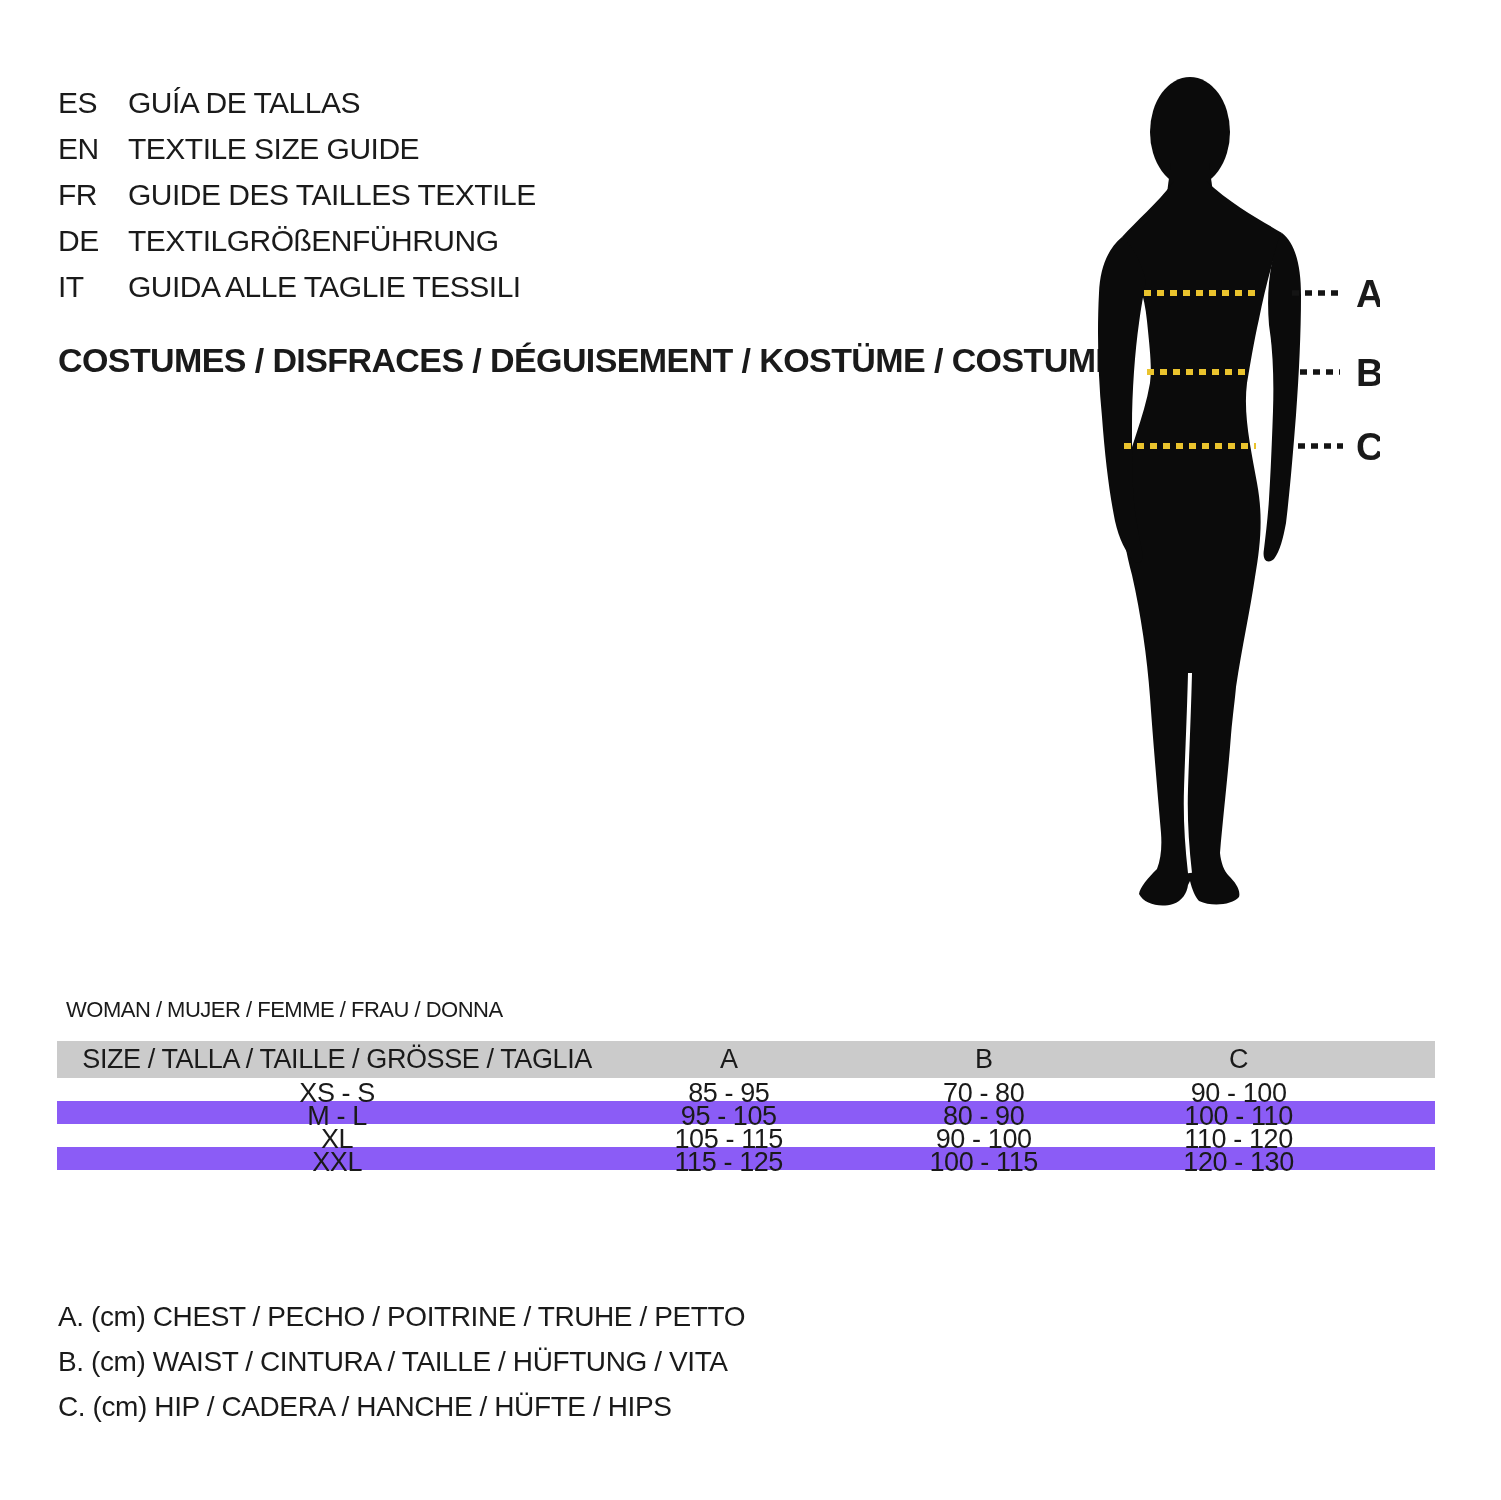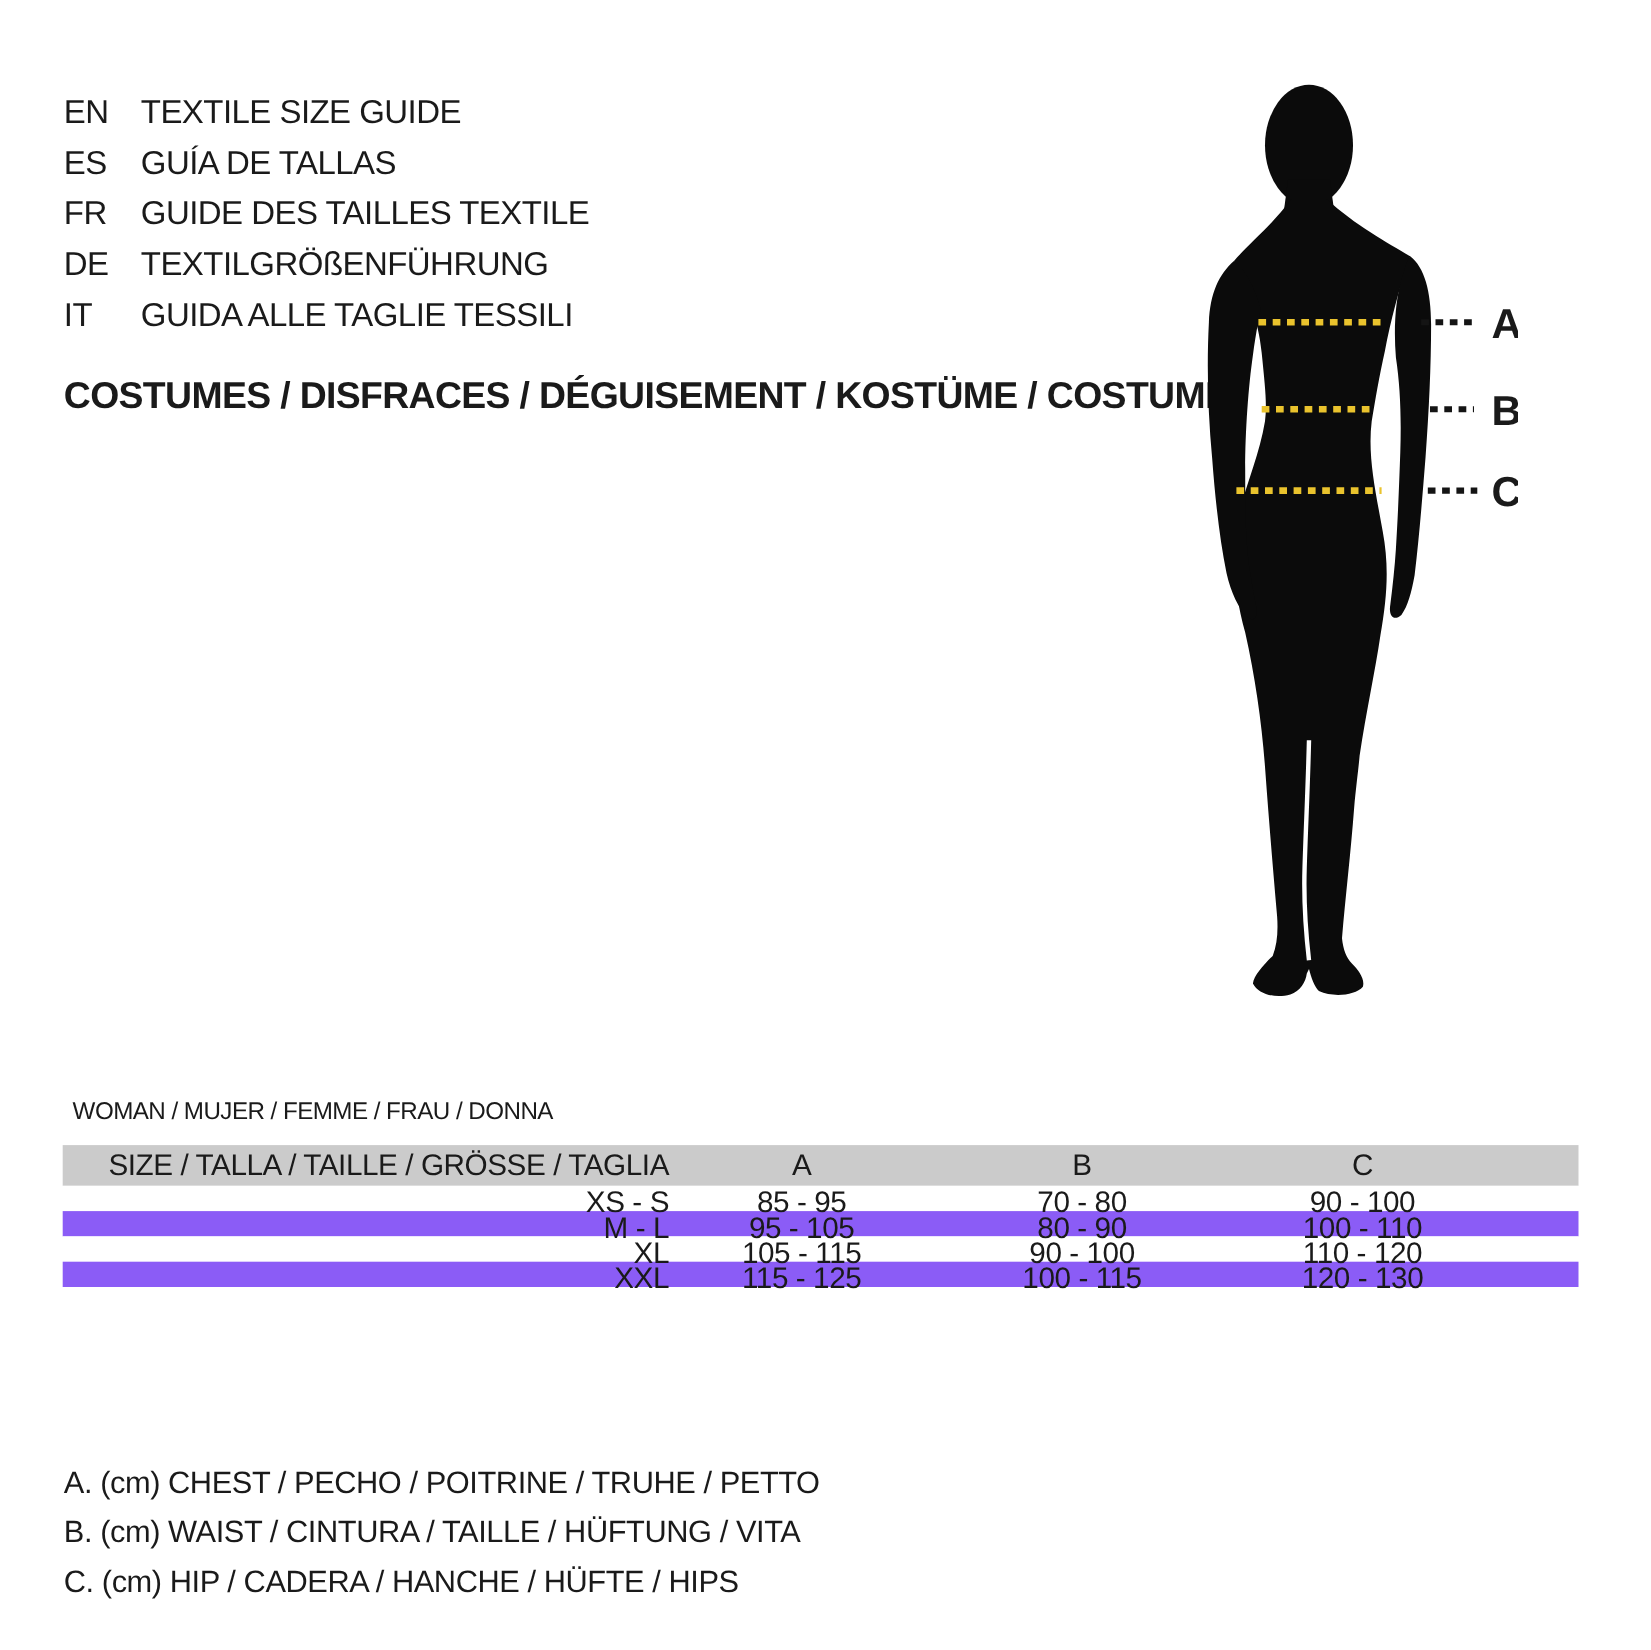--- a/index.html
+++ b/index.html
@@ -22,37 +22,37 @@
   .figure-wrap svg{display:block;width:100%;height:100%;}
   .marker-label{font-family:"Liberation Sans",sans-serif;font-size:38px;font-weight:bold;fill:#1a1a1a;}
   
   .section-title{position:absolute;left:66px;top:997px;font-size:22px;letter-spacing:-0.5px;font-weight:500;white-space:nowrap;}
   
   .size-table{position:absolute;left:57px;top:1041px;width:1378px;font-size:27px;letter-spacing:-0.4px;}
   .tr{display:grid;grid-template-columns:40% 17.5% 19.5% 17.5% 5.5%;align-items:center;}
   .tr.thead{height:37px;background:#cbcbcb;font-weight:500;}
   .tr.trow{height:23px;background:#ffffff;}
   .tr.trow.alt{background:#8b5cf6;}
-  .td-label{padding-left:9px;text-align:right;white-space:nowrap;}
+  .td-label{padding-left:9px;text-align:center;white-space:nowrap;}
   .td-val{text-align:center;white-space:nowrap;}
   
-  .legend{position:absolute;left:58px;top:1294px;font-size:28px;letter-spacing:-0.4px;margin-top:31px;}
+  .legend{position:absolute;left:58px;top:1294px;font-size:28px;letter-spacing:-0.4px;}
   .legend-row{height:45px;display:flex;align-items:center;white-space:nowrap;}
 </style>
 </head>
 <body>
 
 <div class="lang-list">
   <div class="lang-row">
+    <span class="lang-code">ES</span>
+    <span class="lang-label">GUÍA DE TALLAS</span>
+  </div>
+  <div class="lang-row">
     <span class="lang-code">EN</span>
     <span class="lang-label">TEXTILE SIZE GUIDE</span>
-  </div>
-  <div class="lang-row">
-    <span class="lang-code">ES</span>
-    <span class="lang-label">GUÍA DE TALLAS</span>
   </div>
   <div class="lang-row">
     <span class="lang-code">FR</span>
     <span class="lang-label">GUIDE DES TAILLES TEXTILE</span>
   </div>
   <div class="lang-row">
     <span class="lang-code">DE</span>
     <span class="lang-label">TEXTILGRÖßENFÜHRUNG</span>
   </div>
   <div class="lang-row">

